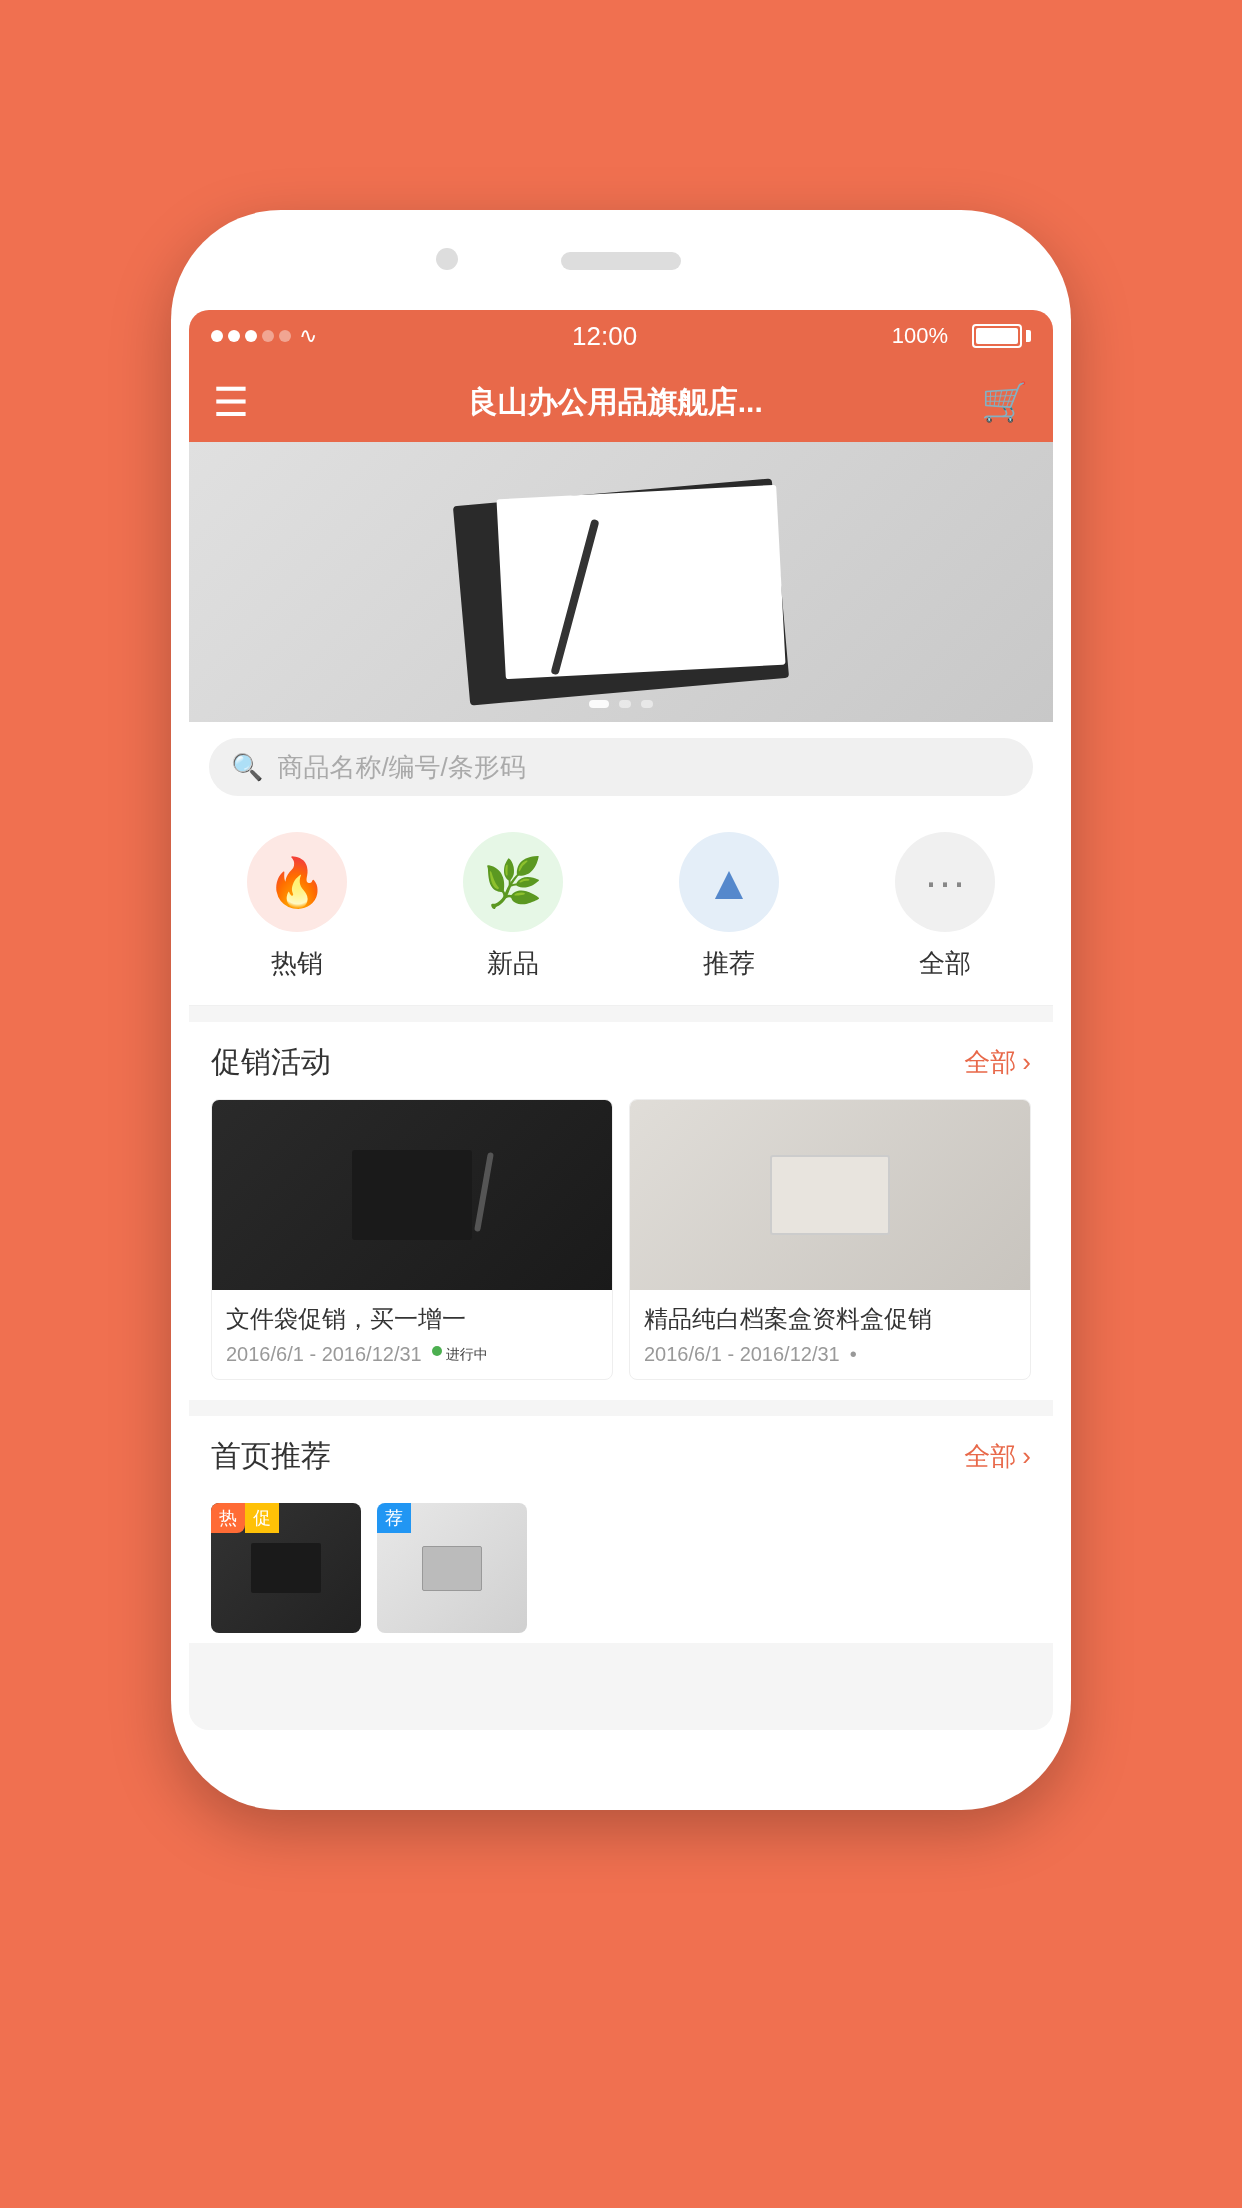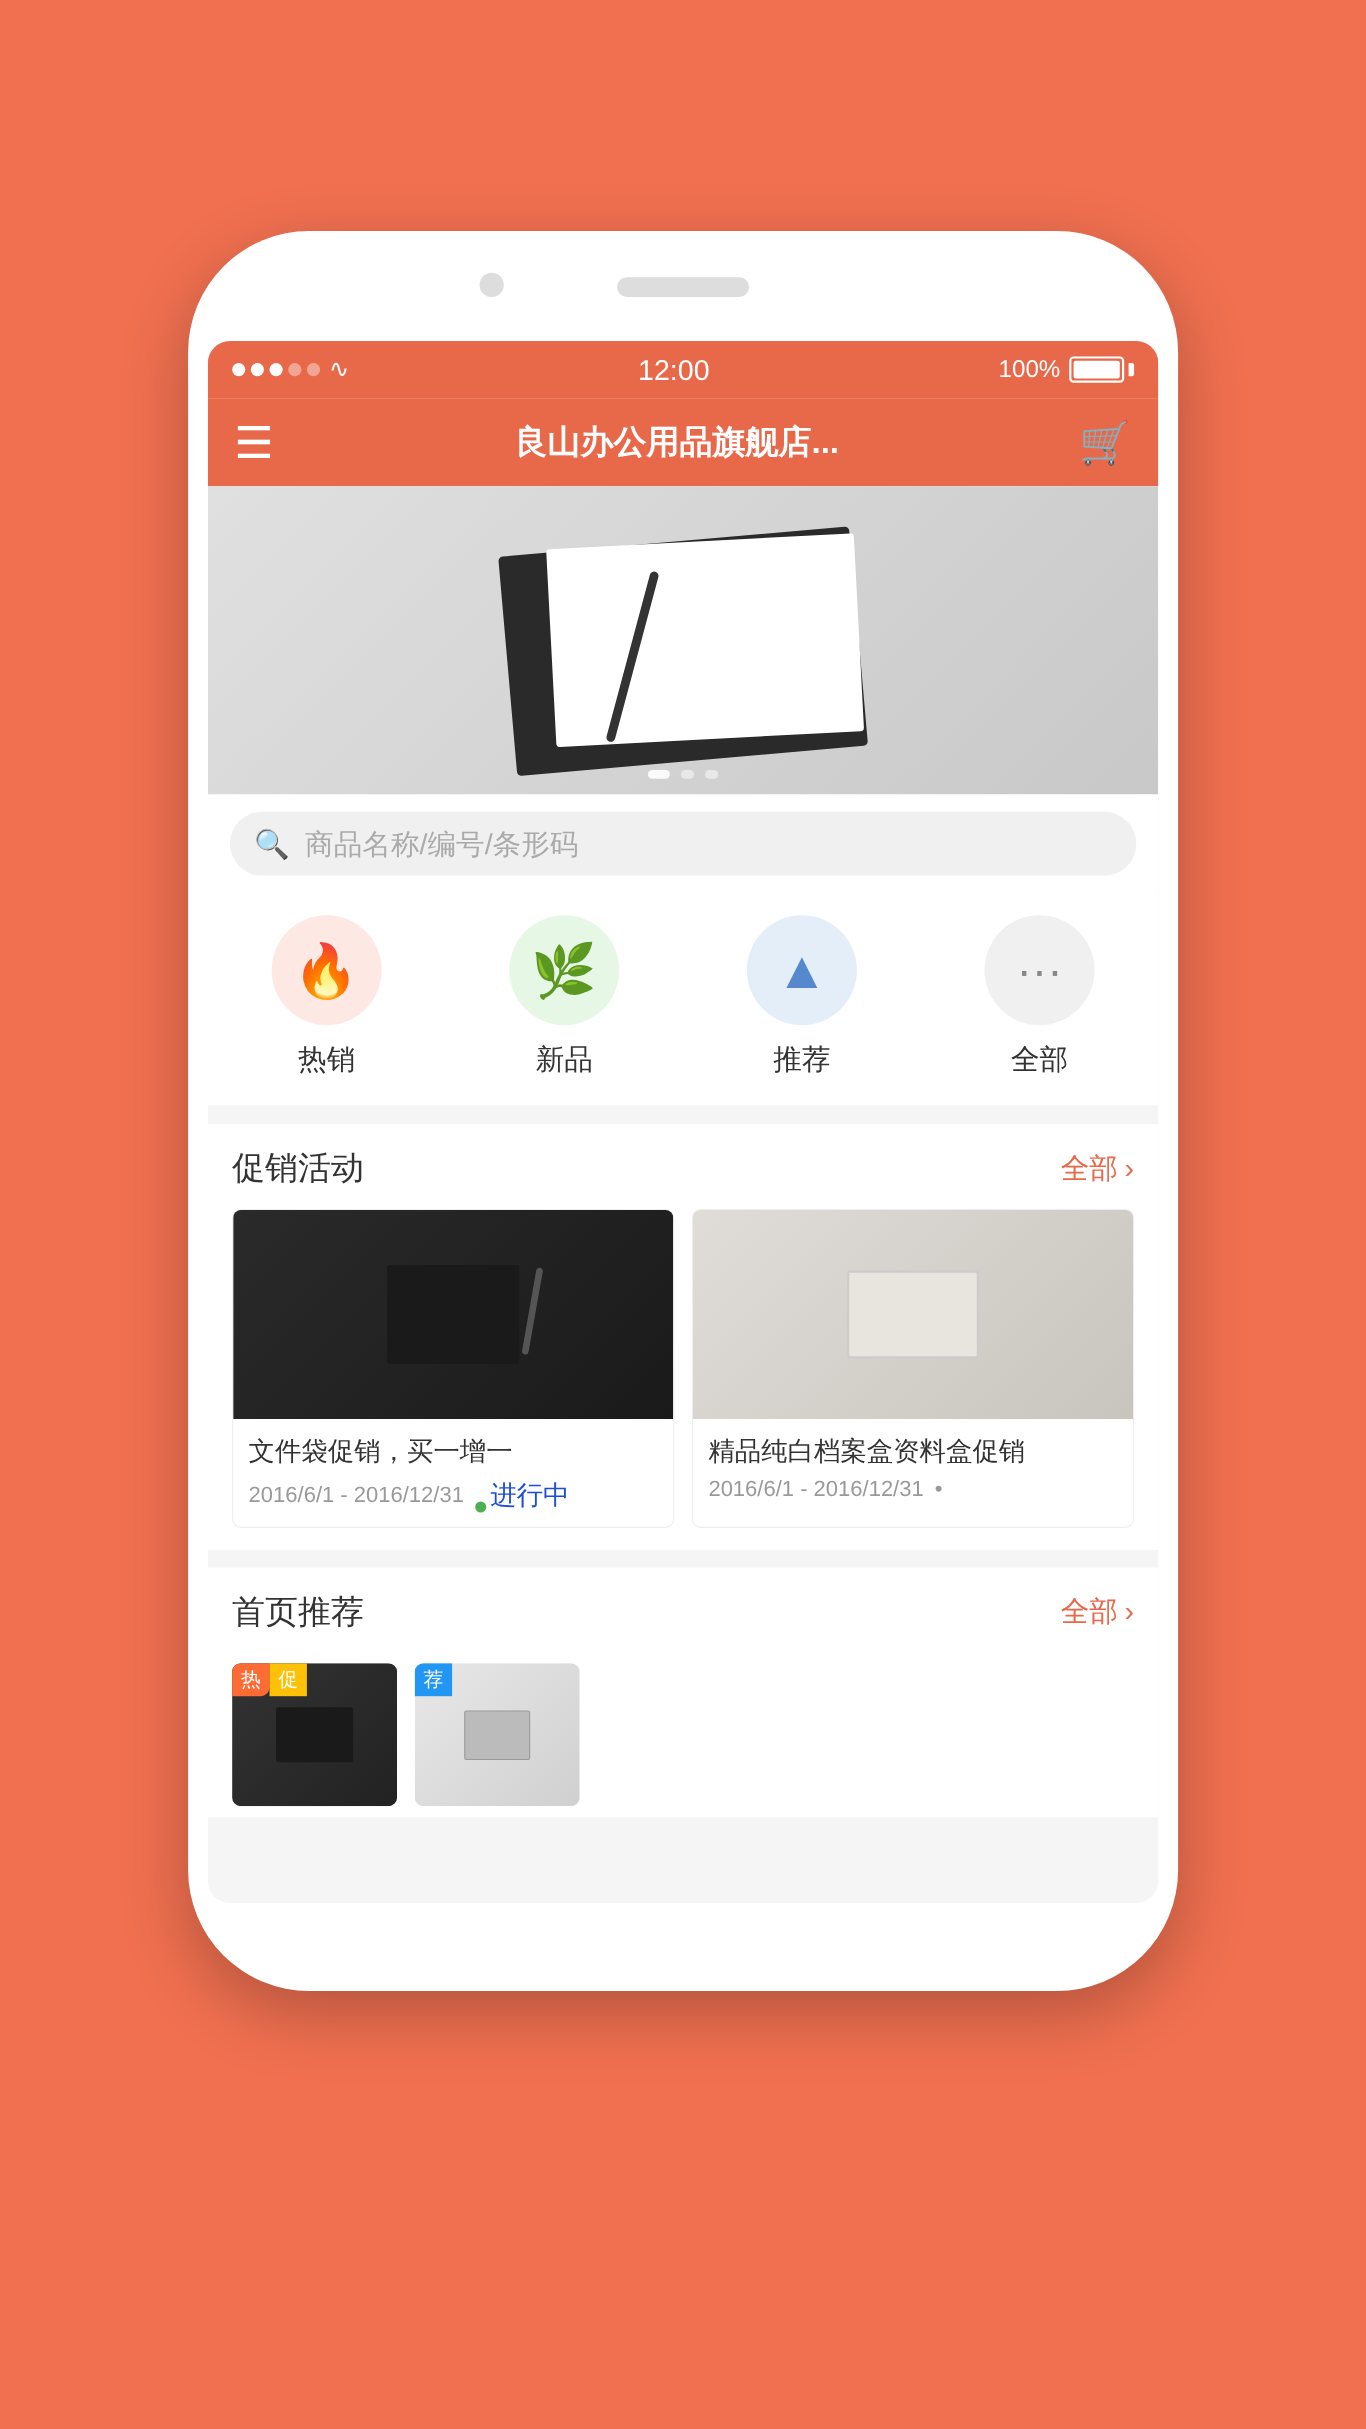--- a/index.html
+++ b/index.html
@@ -135,21 +135,21 @@
 
     .status-time {
       color: white;
       font-size: 26px;
       font-weight: 500;
     }
 
     .status-right {
       display: flex;
       align-items: center;
-      gap: 8px;
+      gap: 24px;
       color: white;
       font-size: 22px;
     }
 
     .battery-bar {
       display: flex;
       align-items: center;
       gap: 4px;
     }
 
@@ -452,24 +452,24 @@
       gap: 10px;
       margin-top: 8px;
     }
 
     .promo-date {
       font-size: 20px;
       color: #999;
     }
 
     .promo-status {
-      font-size: 24px;
-      color: #1d4ed8;
-      display: flex;
-      align-items: flex-end;
+      font-size: 14px;
+      color: #404040;
+      display: flex;
+      align-items: flex-start;
       gap: 4px;
     }
 
     .status-dot {
       width: 10px;
       height: 10px;
       border-radius: 50%;
       background: #4CAF50;
       display: inline-block;
     }

